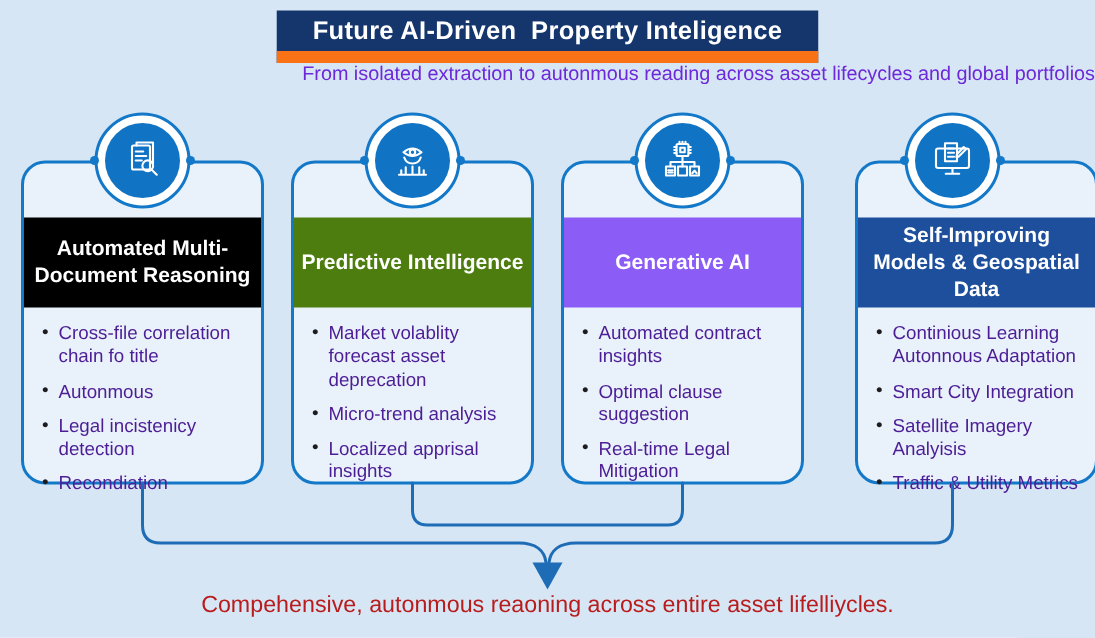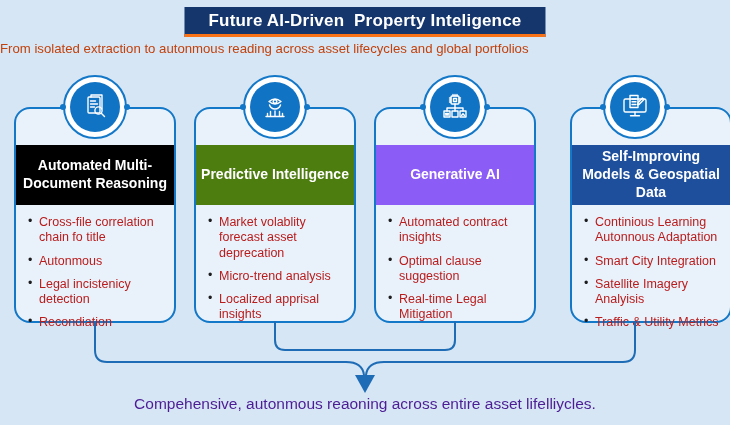--- a/index.html
+++ b/index.html
@@ -2,50 +2,50 @@
 <html><head>
 <meta charset="utf-8">
 <style>
   html,body{margin:0;padding:0;}
   body{font-family:"Liberation Sans", sans-serif;}
   .stage{position:relative;width:730px;height:425px;background:#d6e6f4;overflow:hidden;}
 
   
   .title-box{position:absolute;top:7px;left:50%;transform:translateX(-50%);
     background:#15356d;color:#ffffff;font-weight:bold;font-size:17px;
-    padding:4px 24px 3px 24px;border-bottom:3px solid #f97316;white-space:pre-wrap;letter-spacing:.2px;}
-  .subtitle{position:absolute;top:41px;left:0;width:100%;text-align:left;
-    color:#c2410c;font-size:13.2px;}
+    padding:4px 24px 3px 24px;border-bottom:8px solid #f97316;white-space:pre-wrap;letter-spacing:.2px;}
+  .subtitle{position:absolute;top:41px;left:0;width:100%;text-align:right;
+    color:#6d28d9;font-size:13.2px;}
 
   
   .card{position:absolute;top:107px;width:162px;height:216px;box-sizing:border-box;
     background:#e9f2fb;border:2px solid #1478c8;border-radius:16px;}
   .card.c1{left:14px}.card.c2{left:194px}.card.c3{left:374px}.card.c4{left:570px}
   .card-header{margin-top:36px;height:60px;display:flex;align-items:center;justify-content:center;
     text-align:center;color:#fff;font-weight:bold;font-size:14px;line-height:1.28;padding:0 4px;}
   .bullets{list-style:none;margin:0;padding:10px 4px 0 12px;}
   .bullets li{position:relative;padding-left:11px;margin-bottom:8px;
-    font-size:12.5px;line-height:1.22;color:#b91c1c;}
+    font-size:12.5px;line-height:1.22;color:#4c1d95;}
   .bullets li::before{content:"•";position:absolute;left:0;top:-1px;color:#1c1c1e;}
 
   
   .circle{position:absolute;top:75px;width:60px;height:60px;border-radius:50%;
     background:#ffffff;border:2px solid #1478c8;z-index:3;}
   .circle.c1{left:63px}.circle.c2{left:243px}.circle.c3{left:423px}.circle.c4{left:603px}
   .circle .disc{position:absolute;left:5px;top:5px;width:50px;height:50px;border-radius:50%;
     background:#1173c4;display:flex;align-items:center;justify-content:center;}
   .circle .dot{position:absolute;top:50%;width:6px;height:6px;margin-top:-3px;border-radius:50%;background:#1478c8;}
   .circle .dot.l{left:-5px}.circle .dot.r{right:-5px}
   .disc svg{stroke:#ffffff;fill:none;stroke-width:1.4;stroke-linecap:round;stroke-linejoin:round;}
 
   
   .connector{position:absolute;left:0;top:0;z-index:1;}
 
   .footer-text{position:absolute;top:395px;left:0;width:100%;text-align:center;
-    color:#4c1d95;font-size:15.5px;}
+    color:#b91c1c;font-size:15.5px;}
 </style>
 </head>
 <body>
 
 <div class="stage">
 
   <div class="title-box">Future AI-Driven  Property Inteligence</div>
   <div class="subtitle">From isolated extraction to autonmous reading across asset lifecycles and global portfolios</div>
 
   <svg class="connector" width="730" height="425">

